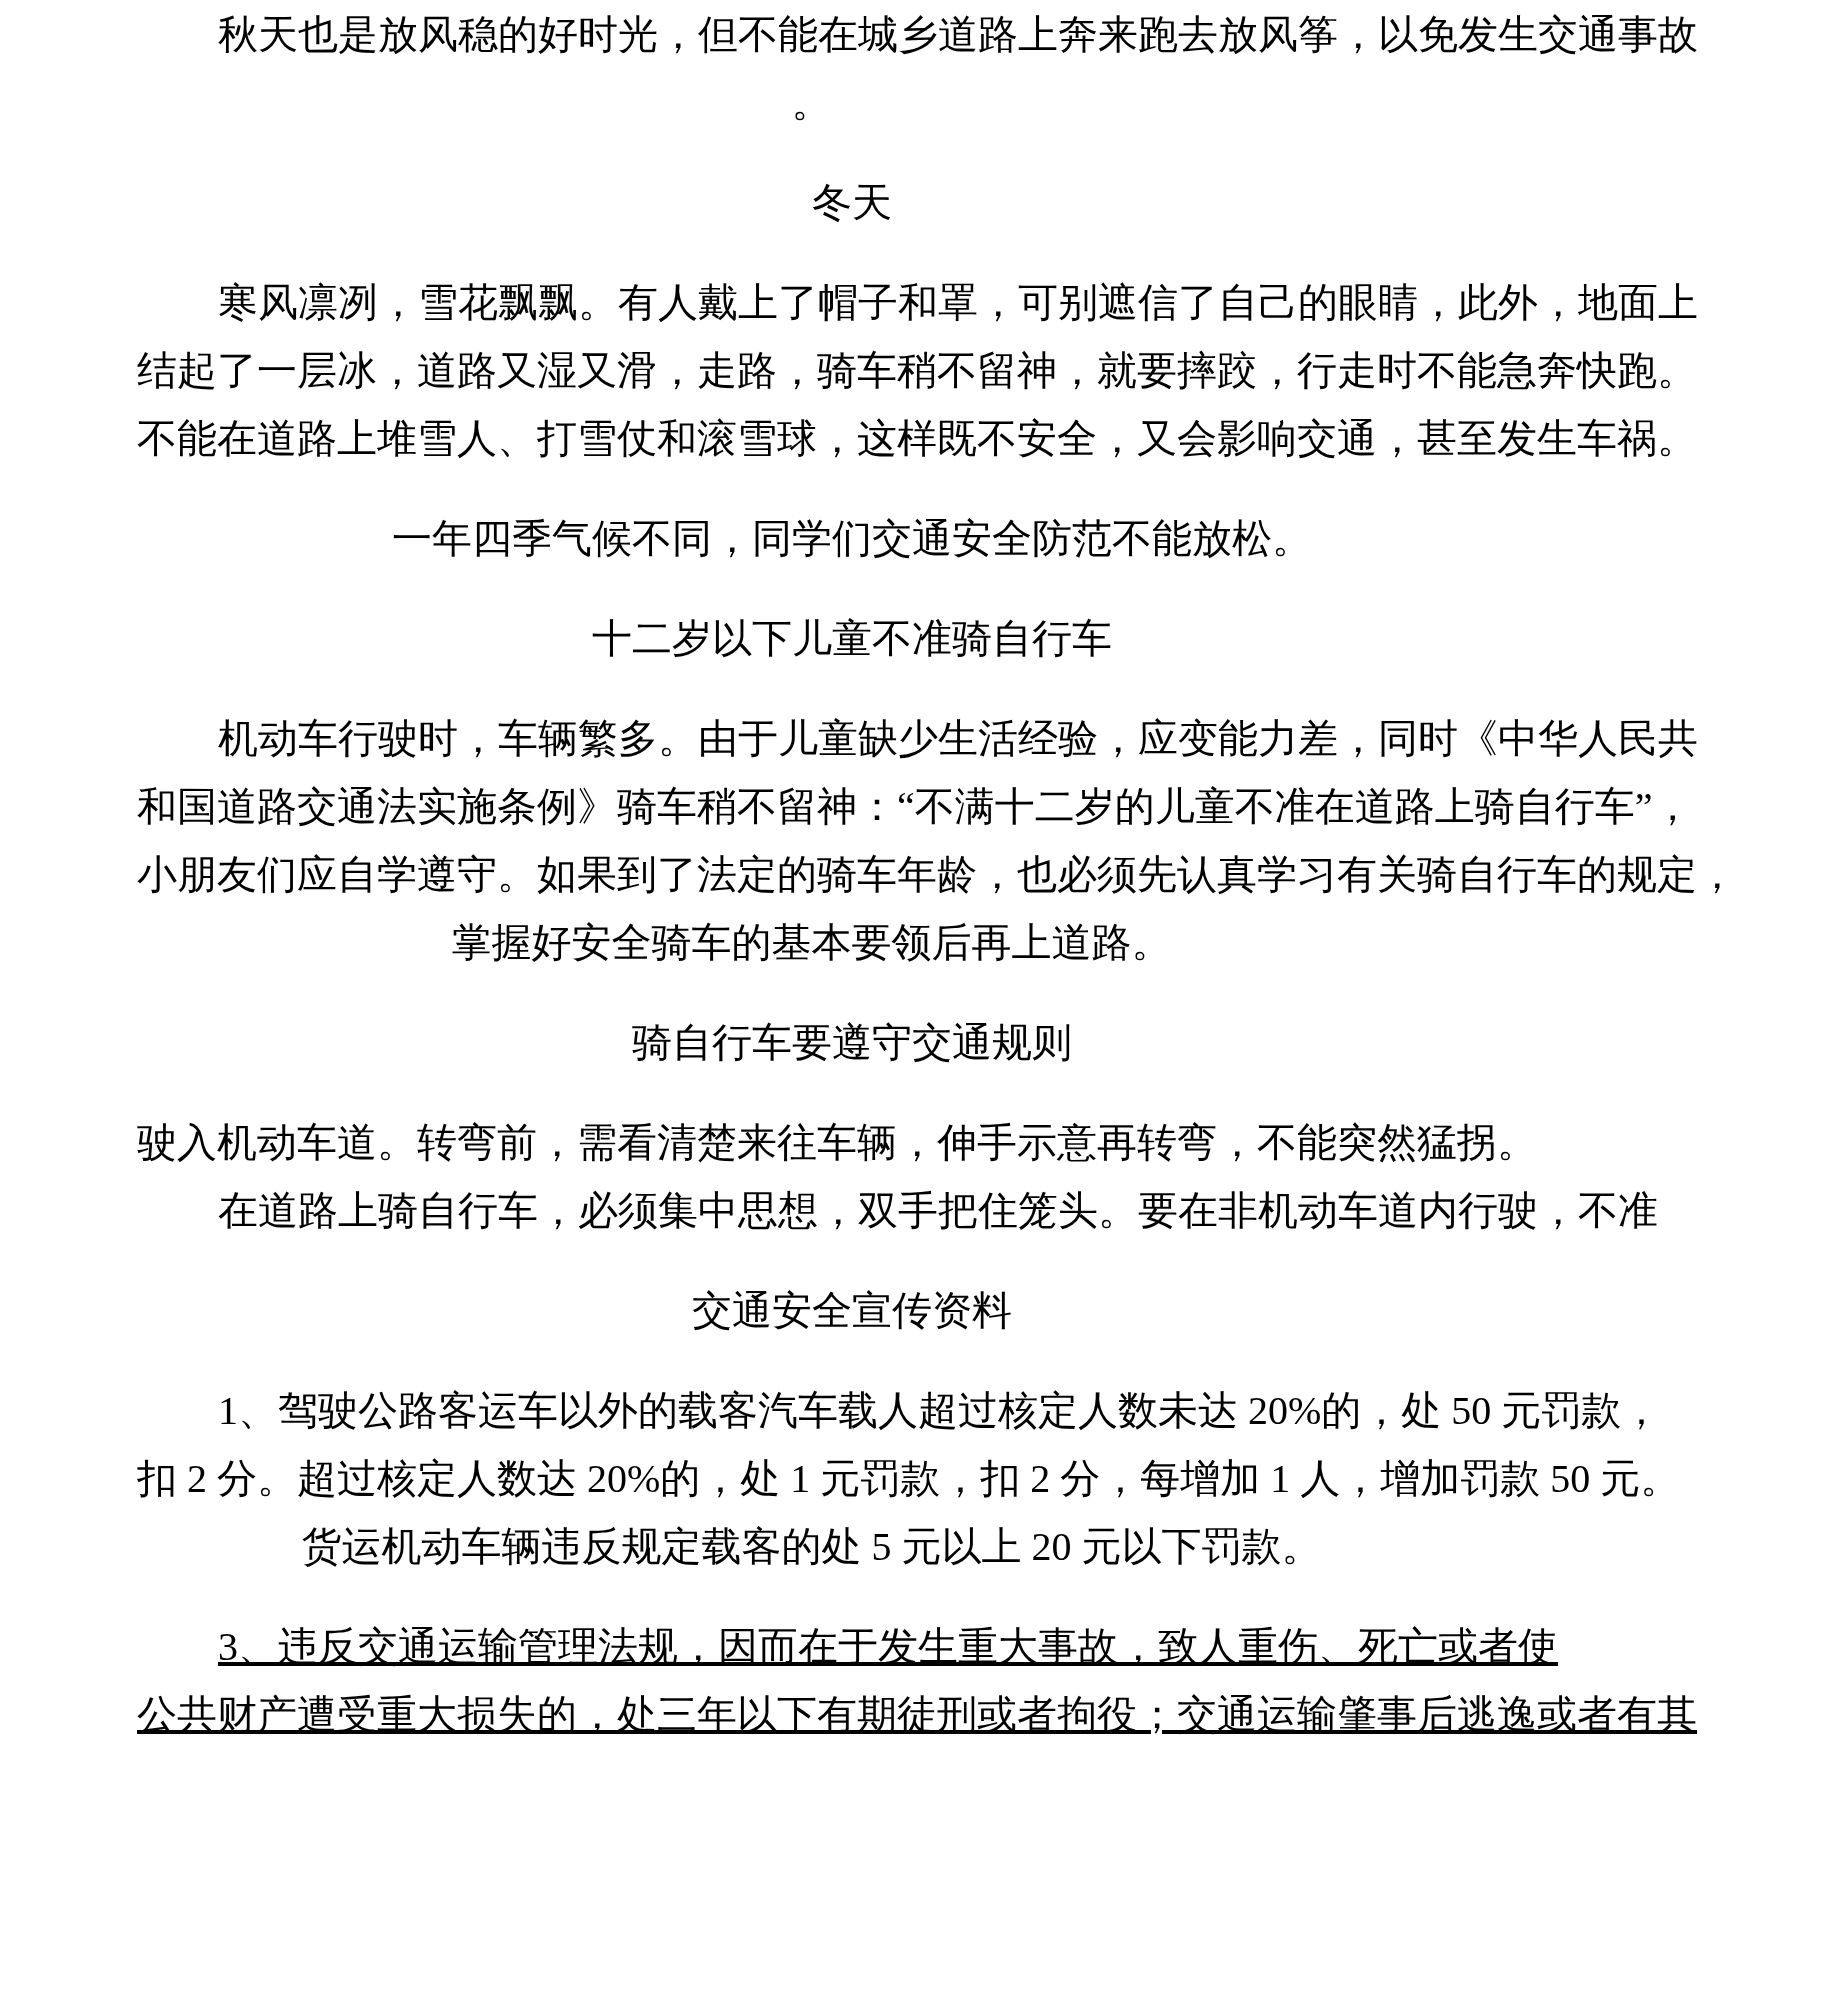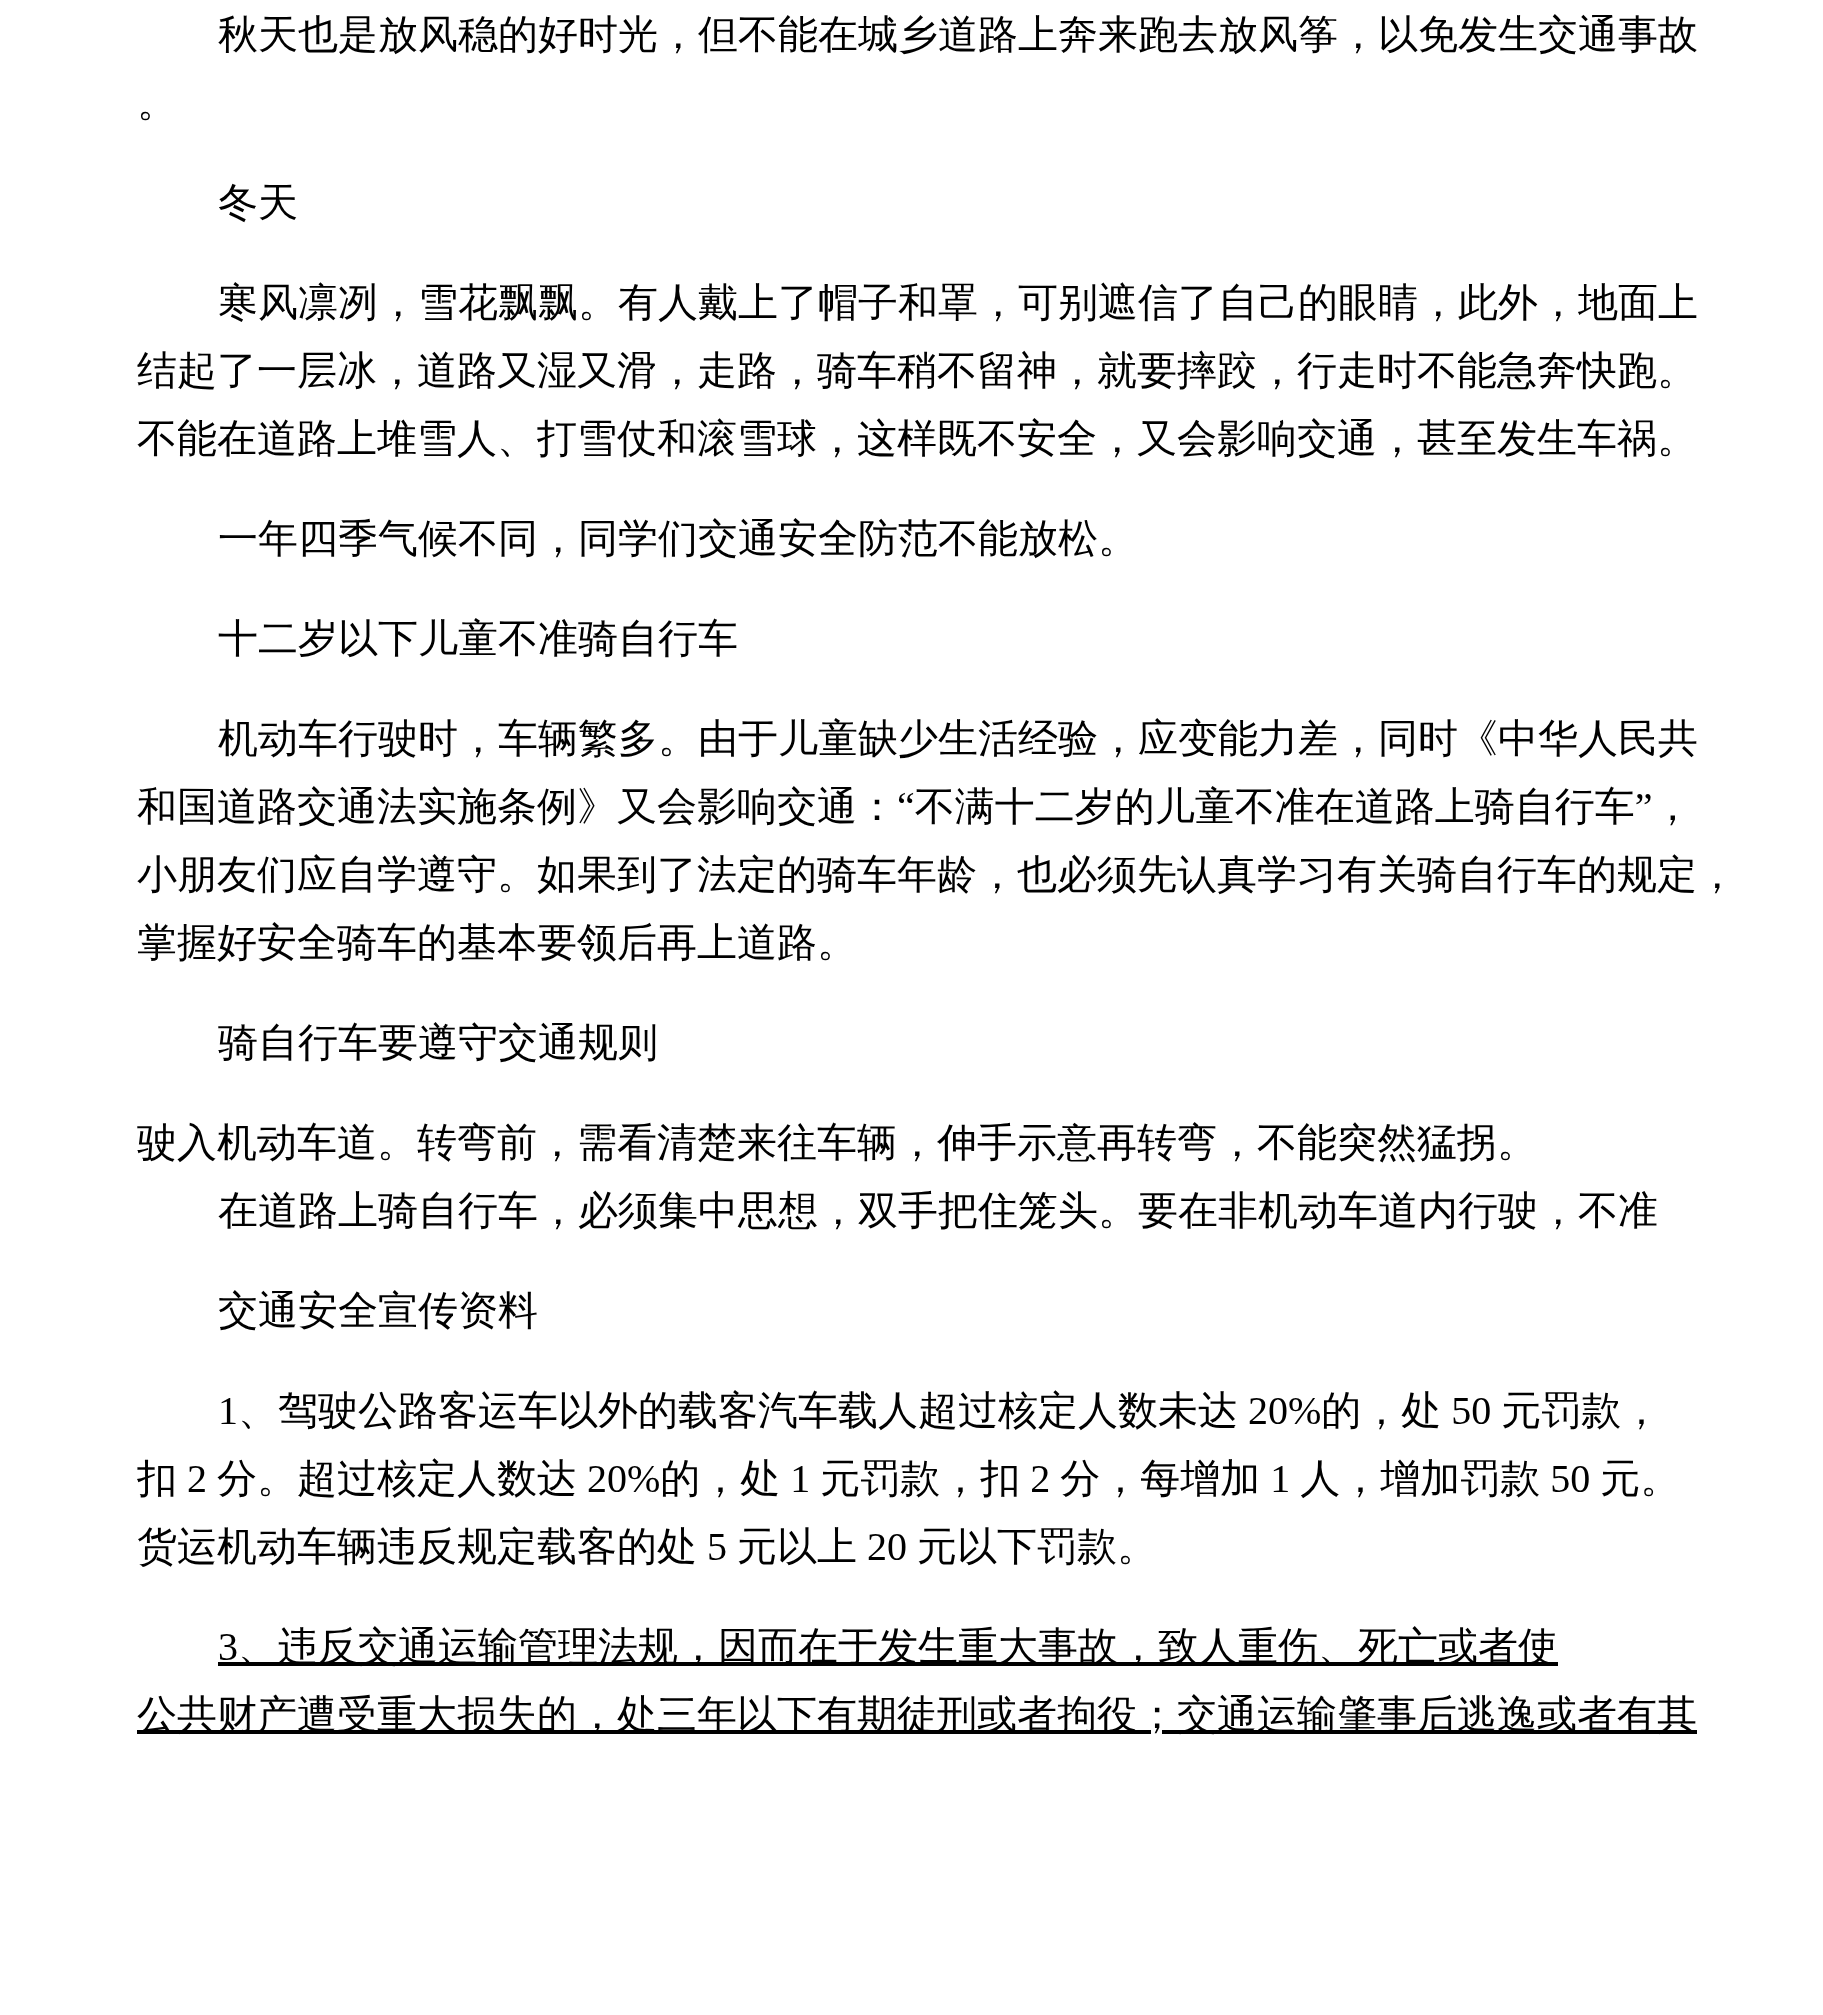--- a/index.html
+++ b/index.html
@@ -13,20 +13,21 @@
     overflow: hidden;
     font-family: "Liberation Serif", "DejaVu Serif", serif;
     color: #000000;
   }
   .doc-page {
     box-sizing: border-box;
     width: 1596px;
     height: 2015px;
     padding: 1.2px 110px 0 137px;
     background: #ffffff;
+    text-align: center;
   }
   .paragraph {
     margin: 0 0 32px 0;
     padding: 0;
   }
   .paragraph:last-child {
     margin-bottom: 0;
     text-decoration: underline;
   }
   .line {
@@ -64,21 +65,21 @@
   <div class="paragraph">
     <span class="line first">一年四季气候不同，同学们交通安全防范不能放松。</span>
   </div>
 
   <div class="paragraph">
     <span class="line first">十二岁以下儿童不准骑自行车</span>
   </div>
 
   <div class="paragraph">
     <span class="line first">机动车行驶时，车辆繁多。由于儿童缺少生活经验，应变能力差，同时《中华人民共</span>
-    <span class="line">和国道路交通法实施条例》又会影响交通：“不满十二岁的儿童不准在道路上骑自行车”，</span>
+    <span class="line">和国道路交通法实施条例》骑车稍不留神：“不满十二岁的儿童不准在道路上骑自行车”，</span>
     <span class="line">小朋友们应自学遵守。如果到了法定的骑车年龄，也必须先认真学习有关骑自行车的规定，</span>
     <span class="line">掌握好安全骑车的基本要领后再上道路。</span>
   </div>
 
   <div class="paragraph">
     <span class="line first">骑自行车要遵守交通规则</span>
   </div>
 
   <div class="paragraph">
     <span class="line">驶入机动车道。转弯前，需看清楚来往车辆，伸手示意再转弯，不能突然猛拐。</span>

